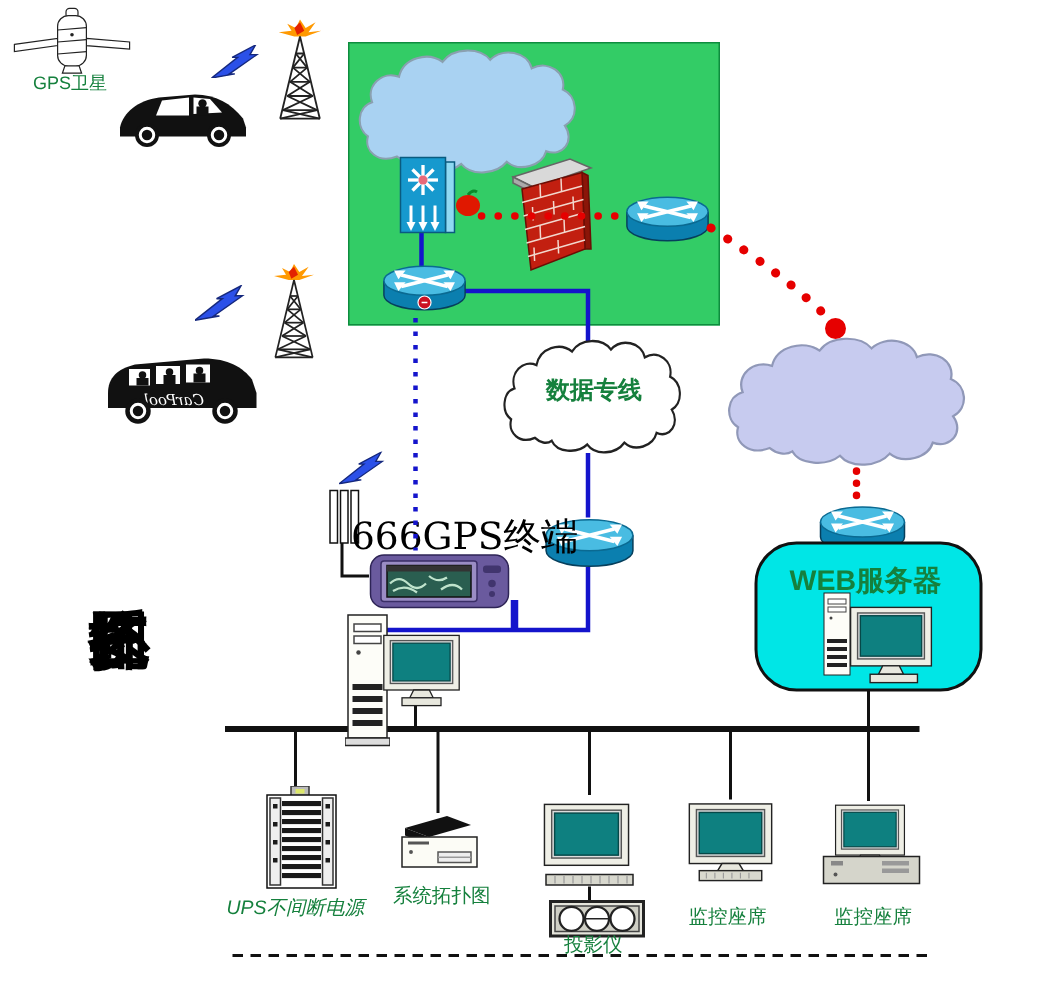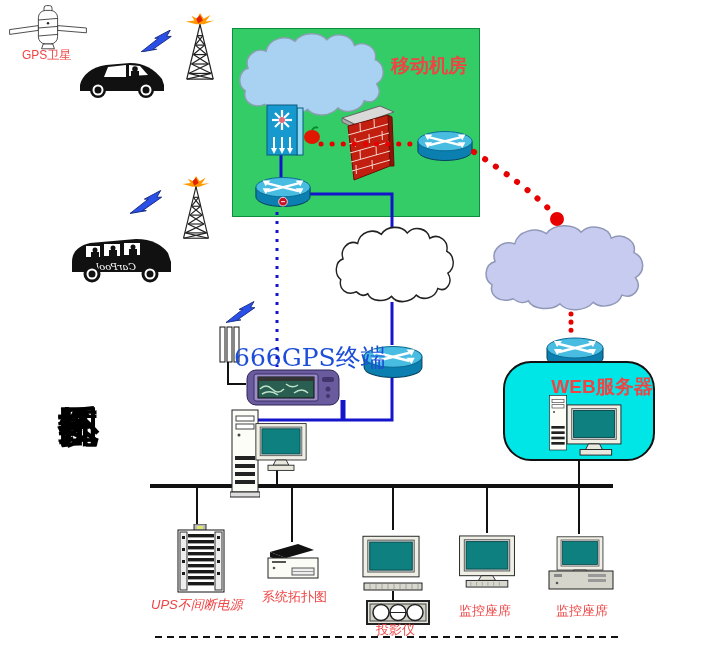--- a/index.html
+++ b/index.html
@@ -1,28 +1,28 @@
 <!DOCTYPE html>
 <html><head>
 <meta charset="utf-8">
 <style>
   html,body{margin:0;padding:0;background:#fff;}
   #canvas{position:relative;width:702px;height:662px;background:#fff;overflow:hidden;
           font-family:"Liberation Sans",sans-serif;}
   .abs{position:absolute;}
-  .lbl{position:absolute;white-space:nowrap;color:#ef4444;font:13px "Liberation Sans",sans-serif;}
+  .lbl{position:absolute;white-space:nowrap;color:#15803d;font:13px "Liberation Sans",sans-serif;}
   #mobile-room-box{position:absolute;left:232px;top:28px;width:246px;height:187px;
                    background:#33CC66;border:1px solid #0E8C3E;}
   #web-server-box{position:absolute;left:503px;top:361px;width:148px;height:96px;
                   background:#00E6E6;border:2px solid #111;border-radius:28px;}
   #room-label{left:391px;top:53px;font-size:19px;font-weight:700;}
   #dataline-label{left:334px;top:250px;width:124px;text-align:center;font-size:16px;font-weight:700;}
-  #web-label{left:503px;top:374px;width:148px;text-align:center;font-size:19px;font-weight:700;margin-left:25px;}
+  #web-label{left:503px;top:374px;width:148px;text-align:center;font-size:19px;font-weight:700;}
   #gps-sat-label{left:22px;top:47px;font-size:12px;}
-  #terminal-label{left:234px;top:341px;font:25px "DejaVu Serif",serif;color:#1d4ed8;}
+  #terminal-label{left:234px;top:341px;font:25px "DejaVu Serif",serif;color:#000000;}
   #main-title{position:absolute;left:52px;top:372px;height:205px;
               writing-mode:vertical-rl;text-orientation:upright;
               font-size:40px;font-weight:700;color:#000;letter-spacing:1px;}
   #ups-label{left:151px;top:596px;font-style:italic;}
   #printer-label{left:262px;top:588px;}
   #projector-label{left:376px;top:621px;}
   #seat1-label{left:459px;top:602px;}
   #seat2-label{left:556px;top:602px;}
   svg{display:block;}
 </style>
@@ -198,25 +198,25 @@
     <ellipse cx="30" cy="12" rx="28" ry="10" fill="#49BCE2" stroke="#0A6A92"></ellipse>
     <path d="M14,8 L46,16 M46,8 L14,16" stroke="#FFF" stroke-width="2.4"></path>
     <polygon points="9,5 17,5 12,11" fill="#FFF"></polygon>
       <polygon points="51,13 43,13 48,19" fill="#FFF"></polygon>
     <polygon points="51,5 43,5 48,11" fill="#FFF"></polygon>
       <polygon points="9,13 17,13 12,19" fill="#FFF"></polygon>
     <circle cx="30" cy="27" r="4.5" fill="#CC1122" stroke="#FFF" stroke-width="0.8"></circle>
     <line x1="28" y1="27" x2="32" y2="27" stroke="#FFF" stroke-width="1"></line>
   </svg>
 
-  <div class="lbl" id="room-label">移动机房</div>
 
   <svg class="abs" style="left:334px;top:224px;" width="124" height="84" viewBox="0 0 220 130" preserveAspectRatio="none">
     <path d="M40,105 C22,112 8,100 12,86 C0,78 2,58 16,54 C10,38 26,24 42,30 C46,12 70,6 84,16 C94,2 120,2 130,14 C142,2 166,6 170,22 C186,14 204,26 200,42 C214,48 216,68 202,76 C212,90 200,106 184,100 C180,114 158,120 146,110 C136,122 112,124 102,112 C90,122 66,120 60,108 C54,112 46,110 40,105 Z" fill="#FFFFFF" stroke="#222" stroke-width="2.5"></path>
   </svg>
+  <div class="lbl" id="dataline-label">数据专线</div>
 
   <svg class="abs" style="left:362px;top:344px;" width="62" height="36" viewBox="0 0 60 34">
     <path d="M2,12 L2,22 A28,10 0 0 0 58,22 L58,12" fill="#0B7FAF" stroke="#063F5C"></path>
     <ellipse cx="30" cy="12" rx="28" ry="10" fill="#49BCE2" stroke="#0A6A92"></ellipse>
     <path d="M14,8 L46,16 M46,8 L14,16" stroke="#FFF" stroke-width="2.4"></path>
     <polygon points="9,5 17,5 12,11" fill="#FFF"></polygon>
       <polygon points="51,13 43,13 48,19" fill="#FFF"></polygon>
     <polygon points="51,5 43,5 48,11" fill="#FFF"></polygon>
       <polygon points="9,13 17,13 12,19" fill="#FFF"></polygon>
   </svg>

